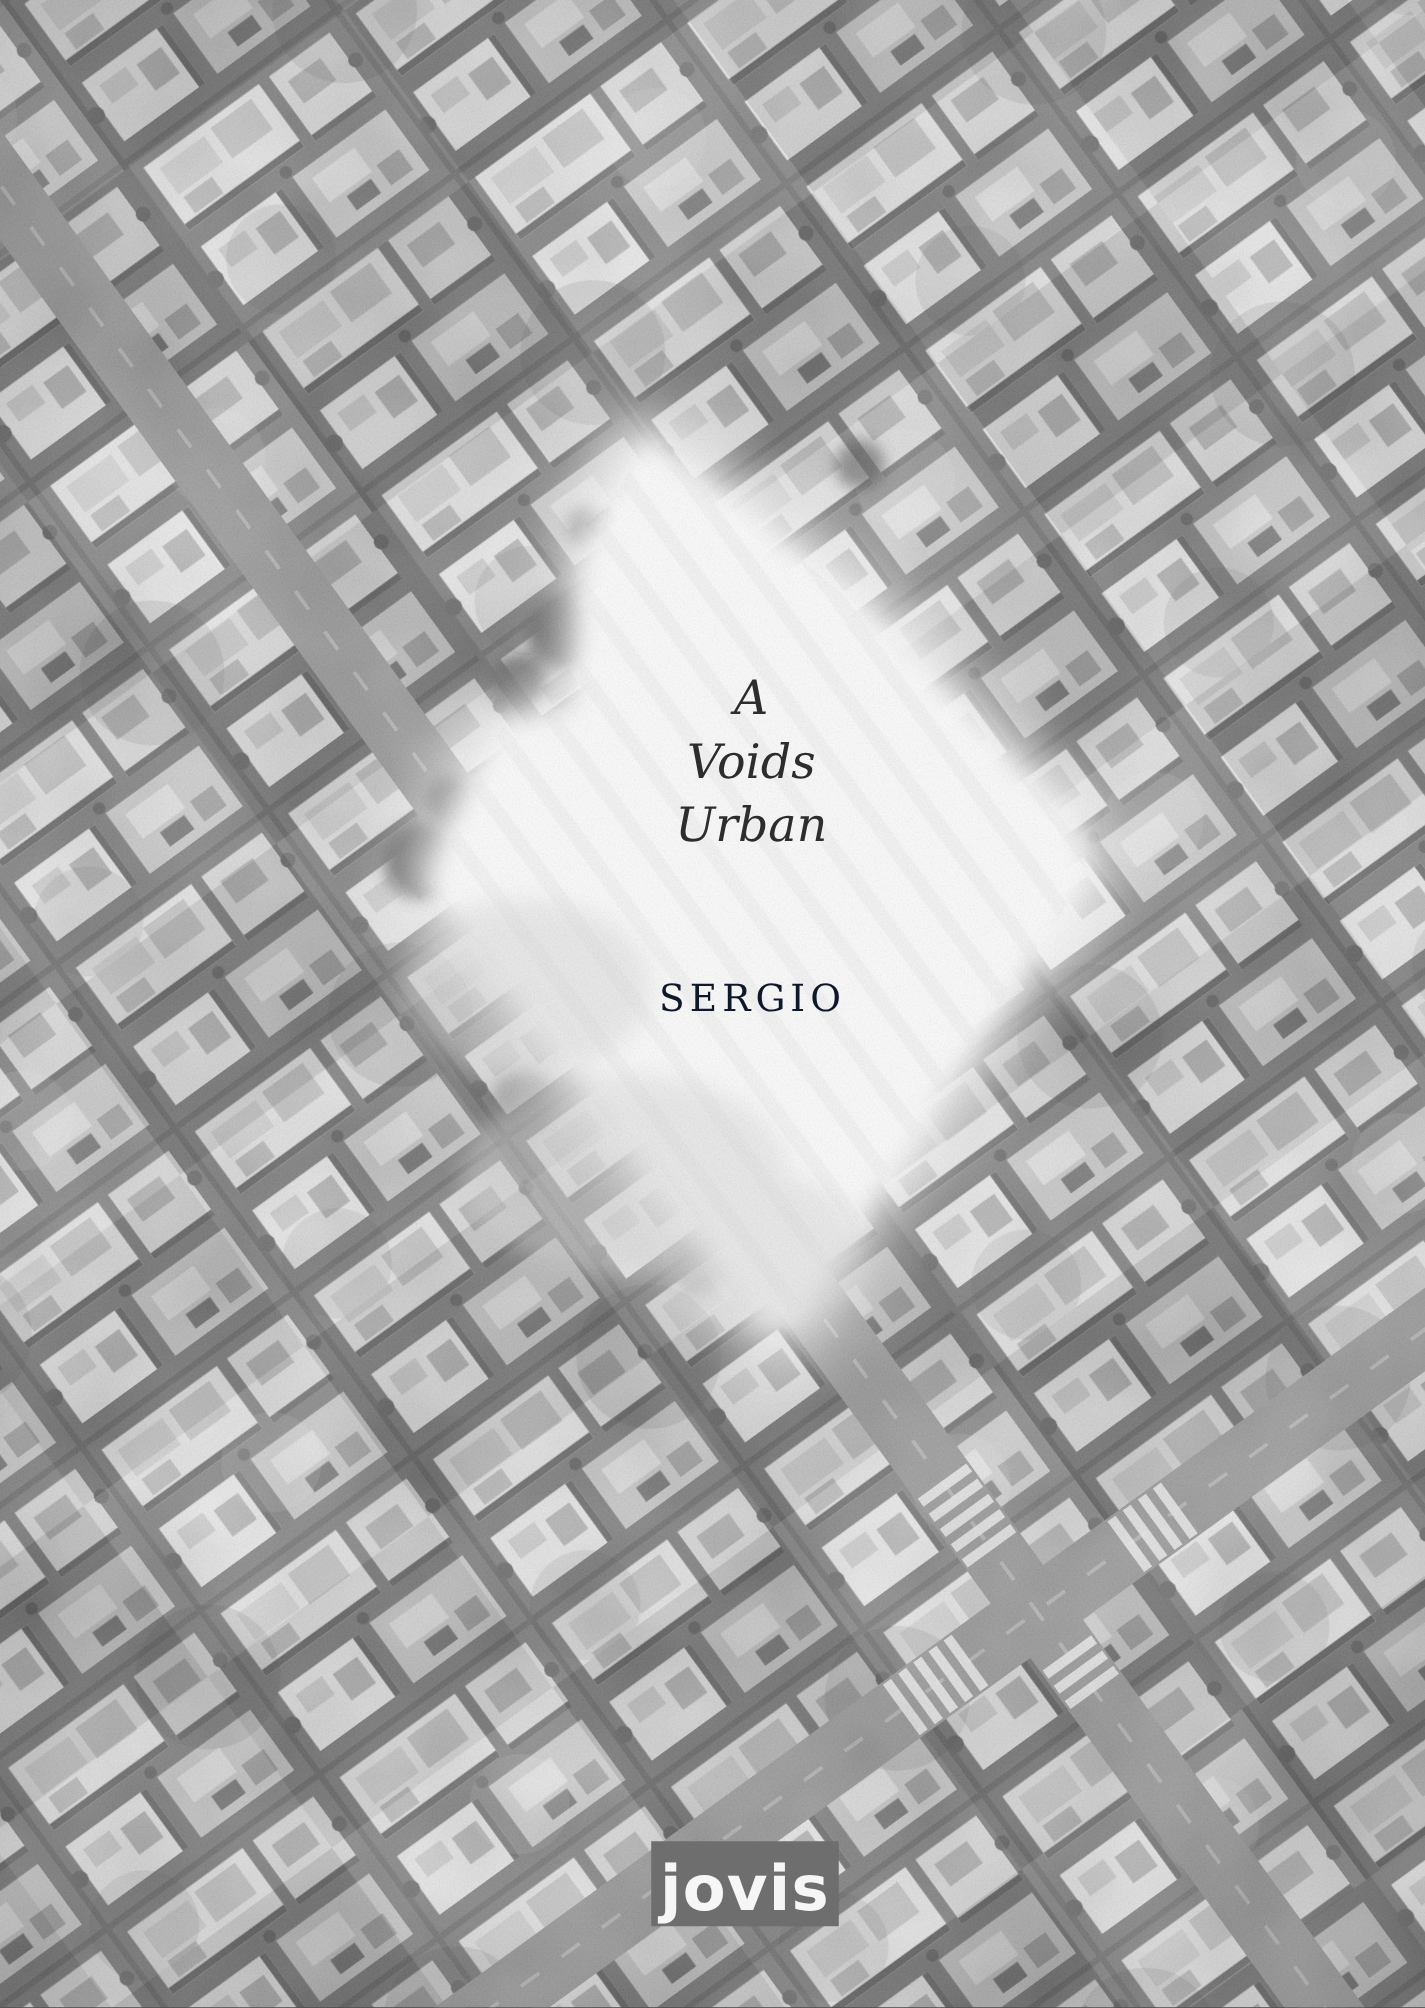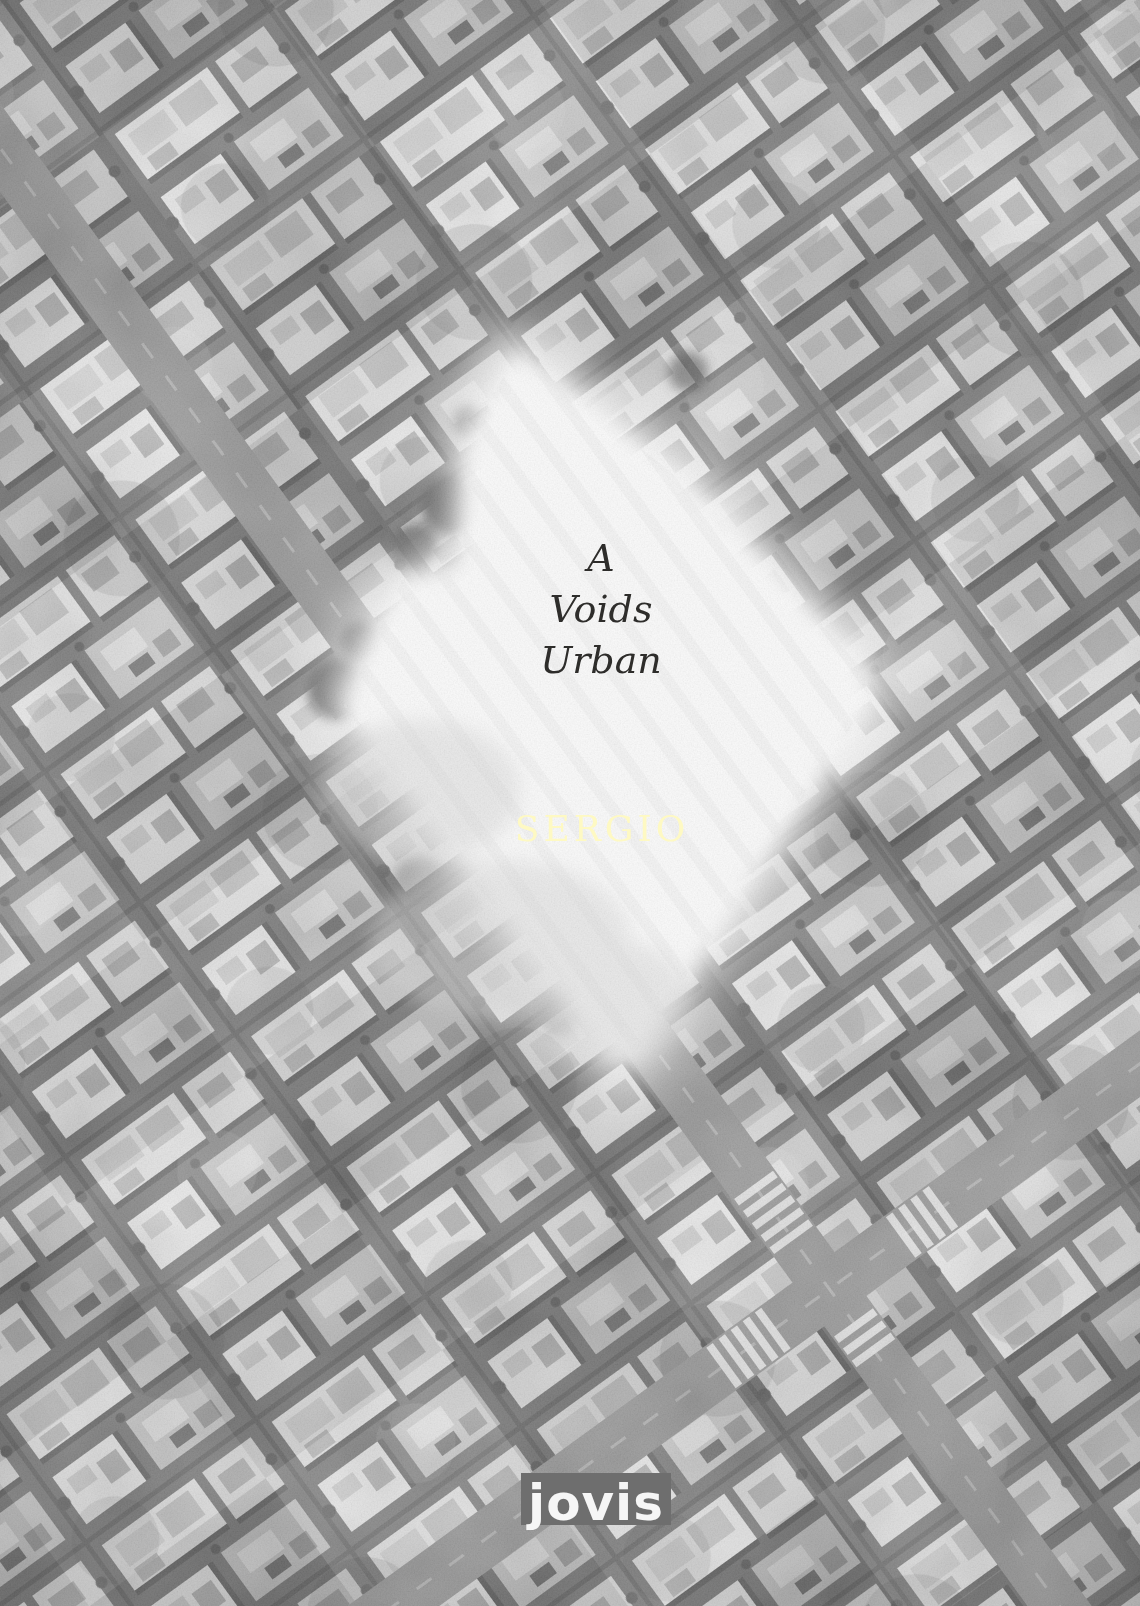--- a/index.html
+++ b/index.html
@@ -31,36 +31,36 @@
     font-style: italic;
     font-size: 38px;
     line-height: 51px;
     color: #2e2d2b;
     white-space: nowrap;
     text-shadow: 0 0 2px rgba(255,255,255,0.5);
   }
   .author-block {
     position: absolute;
     left: 600px;
-    top: 807px;
+    top: 778px;
     transform: translateX(-50%);
     text-align: center;
-    font-size: 36px;
+    font-size: 30px;
     line-height: 43px;
     letter-spacing: 4px;
-    color: #fef9c3;
+    color: #0f172a;
     white-space: nowrap;
   }
   .author-block .line { padding-left: 4px; }
   .publisher-box {
     position: absolute;
     left: 521px;
     top: 1473px;
     width: 150px;
-    height: 52px;
+    height: 68px;
     background: #6e6e6e;
     display: flex;
     align-items: center;
     justify-content: center;
   }
   .publisher-box span {
     font-family: "DejaVu Sans", "Liberation Sans", sans-serif;
     font-weight: bold;
     font-size: 50px;
     line-height: 1;

